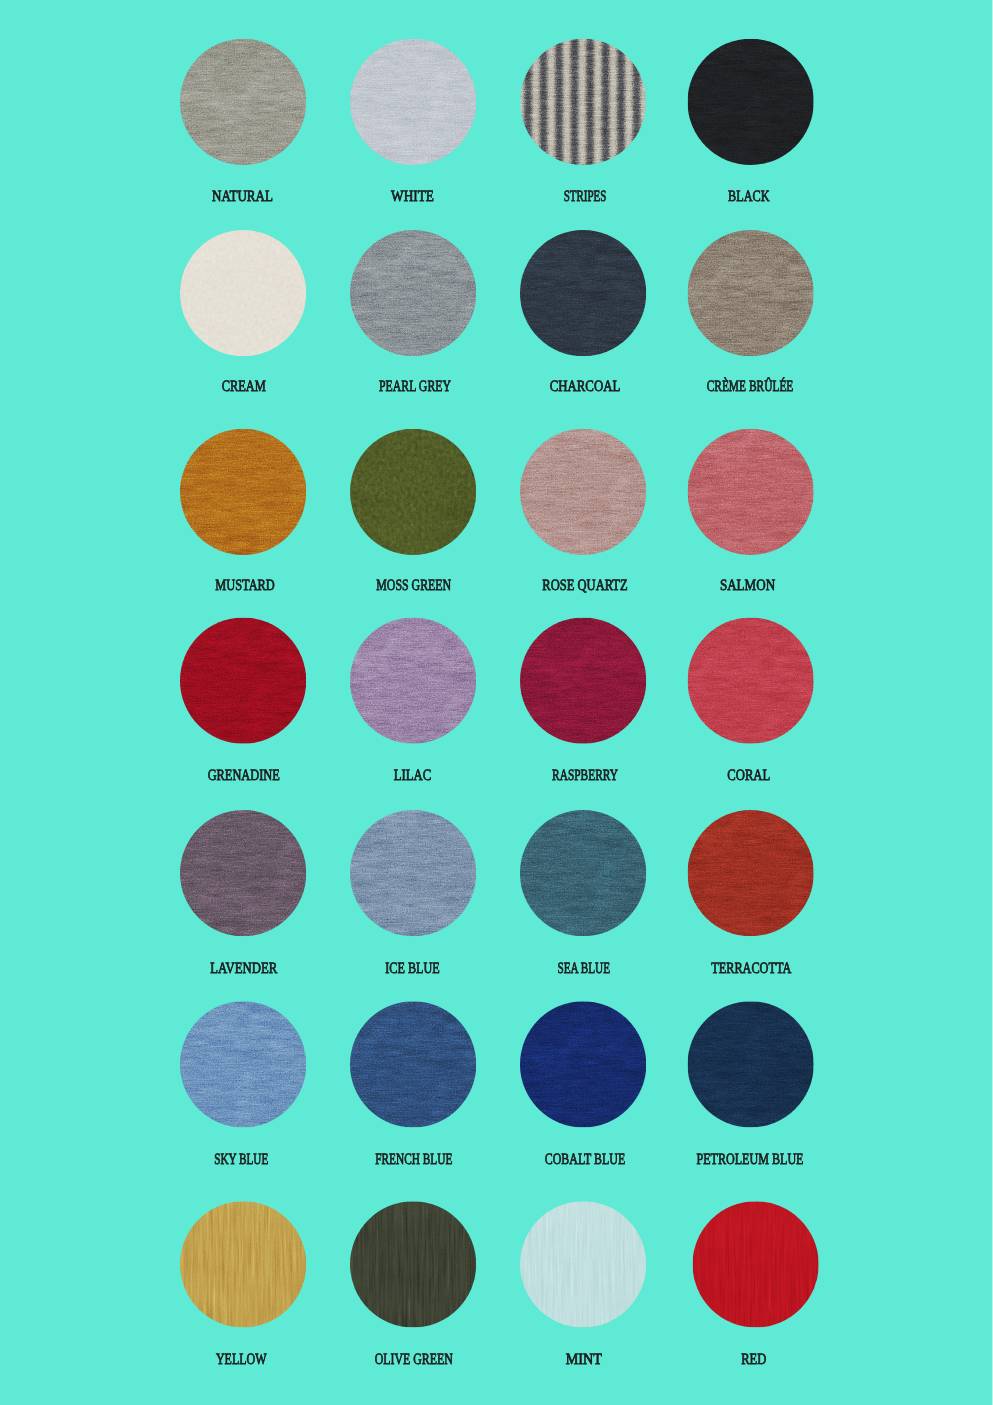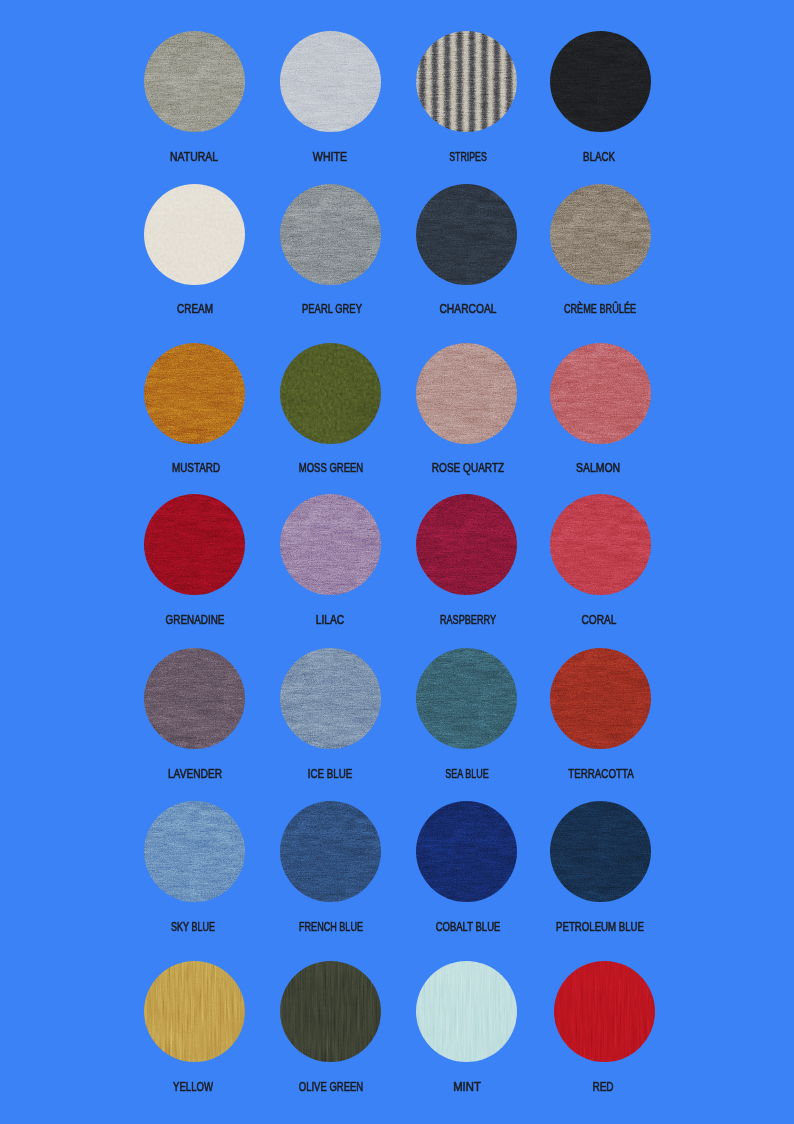--- a/index.html
+++ b/index.html
@@ -75,21 +75,21 @@
   <filter id="tx-blur" x="-5%" y="-5%" width="110%" height="110%" color-interpolation-filters="sRGB">
     <feGaussianBlur stdDeviation="1.2 0.35"></feGaussianBlur>
   </filter>
   <filter id="tx-cloud" x="0%" y="0%" width="100%" height="100%" color-interpolation-filters="sRGB">
     <feTurbulence type="fractalNoise" baseFrequency="0.018 0.03" numOctaves="3" seed="41"></feTurbulence>
     <feColorMatrix type="saturate" values="0"></feColorMatrix>
   </filter>
  </defs>
 </svg>
 
-<div id="chart" style="background-color: #3b82f6; --label-color: #1c1c1e;">
+<div id="chart" style="background-color: #5eead4; font-family: Liberation Serif, serif; --label-color: #1c1c1e;">
 <div class="cell">
   <div class="swatch" style="left:143.8px;top:31.3px;">
         <svg width="101" height="101" viewBox="0 0 101 101" preserveAspectRatio="none">
           <rect width="101" height="101" fill="#9b9b90"></rect>
           <g transform="translate(0,0)">
             <rect x="0" y="0" width="101" height="101" filter="url(#tx-warp)" opacity="0.28" style="mix-blend-mode:overlay"></rect>
           </g>
           <g transform="translate(0,0)">
             <rect x="0" y="0" width="101" height="101" filter="url(#tx-weft)" opacity="0.4" style="mix-blend-mode:overlay"></rect>
           </g>

